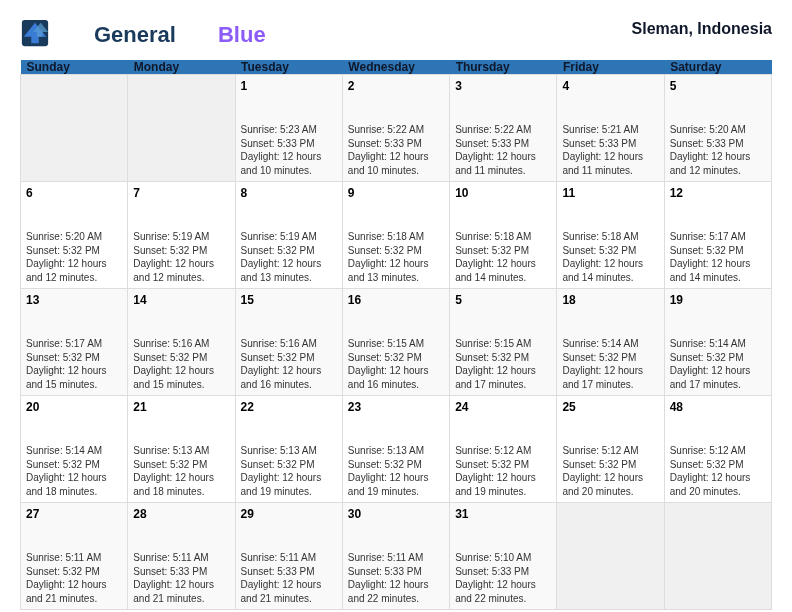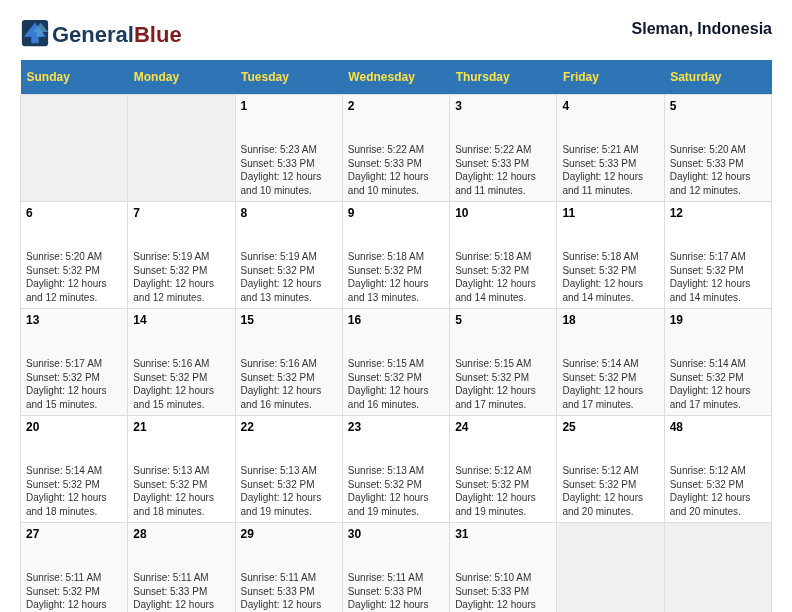--- a/index.html
+++ b/index.html
@@ -15,20 +15,21 @@
       justify-content: space-between;
       align-items: flex-start;
       margin-bottom: 10px;
     }
     .logo {
       display: flex;
       align-items: center;
       font-size: 22px;
       font-weight: bold;
       color: #1a3a5c;
+      gap: 42px;
     }
     .logo-icon {
       width: 30px;
       height: 30px;
       margin-right: 2px;
       position: relative;
       top: -2px;
     }
     .title-block {
       text-align: right;
@@ -43,23 +44,23 @@
       color: #0f172a;
       font-weight: bold;
     }
     table {
       width: 100%;
       border-collapse: collapse;
       font-size: 10.5px;
     }
     thead tr th {
       background-color: #2e75b6;
-      color: #fde047;
+      color: #0f172a;
       text-align: left;
-      padding: 10px 6px;
+      padding: 0 6px;
       font-size: 12px;
       font-weight: bold;
     }
     tbody tr td {
       border: 1px solid #ddd;
       vertical-align: top;
       padding: 4px 5px;
       width: 107px;
       min-height: 75px;
       height: 80px;
@@ -88,21 +89,21 @@
 <body>
 
 <div class="header">
   <div class="logo">
     <svg class="logo-icon" viewBox="0 0 32 32">
       <rect x="2" y="2" width="28" height="28" rx="3" fill="#1a3a5c"></rect>
       <polygon points="16,5 28,20 20,20 20,27 12,27 12,20 4,20" fill="#3a7bd5"></polygon>
       <polygon points="22,5 30,15 24,15 24,20 18,20 18,15 14,15" fill="#5a9fd4" opacity="0.7"></polygon>
     </svg>
     <span>General</span>
-      <span style="color:#7f1d1d;text-align:center;">Blue</span>
+      <span style="color:#8b5cf6;text-align:center;">Blue</span>
   </div>
   <div class="title-block">
     <div class="subtitle">Sleman, Indonesia</div>
   </div>
 </div>
 
 <table>
   <thead>
     <tr>
     <th>Sunday</th>

